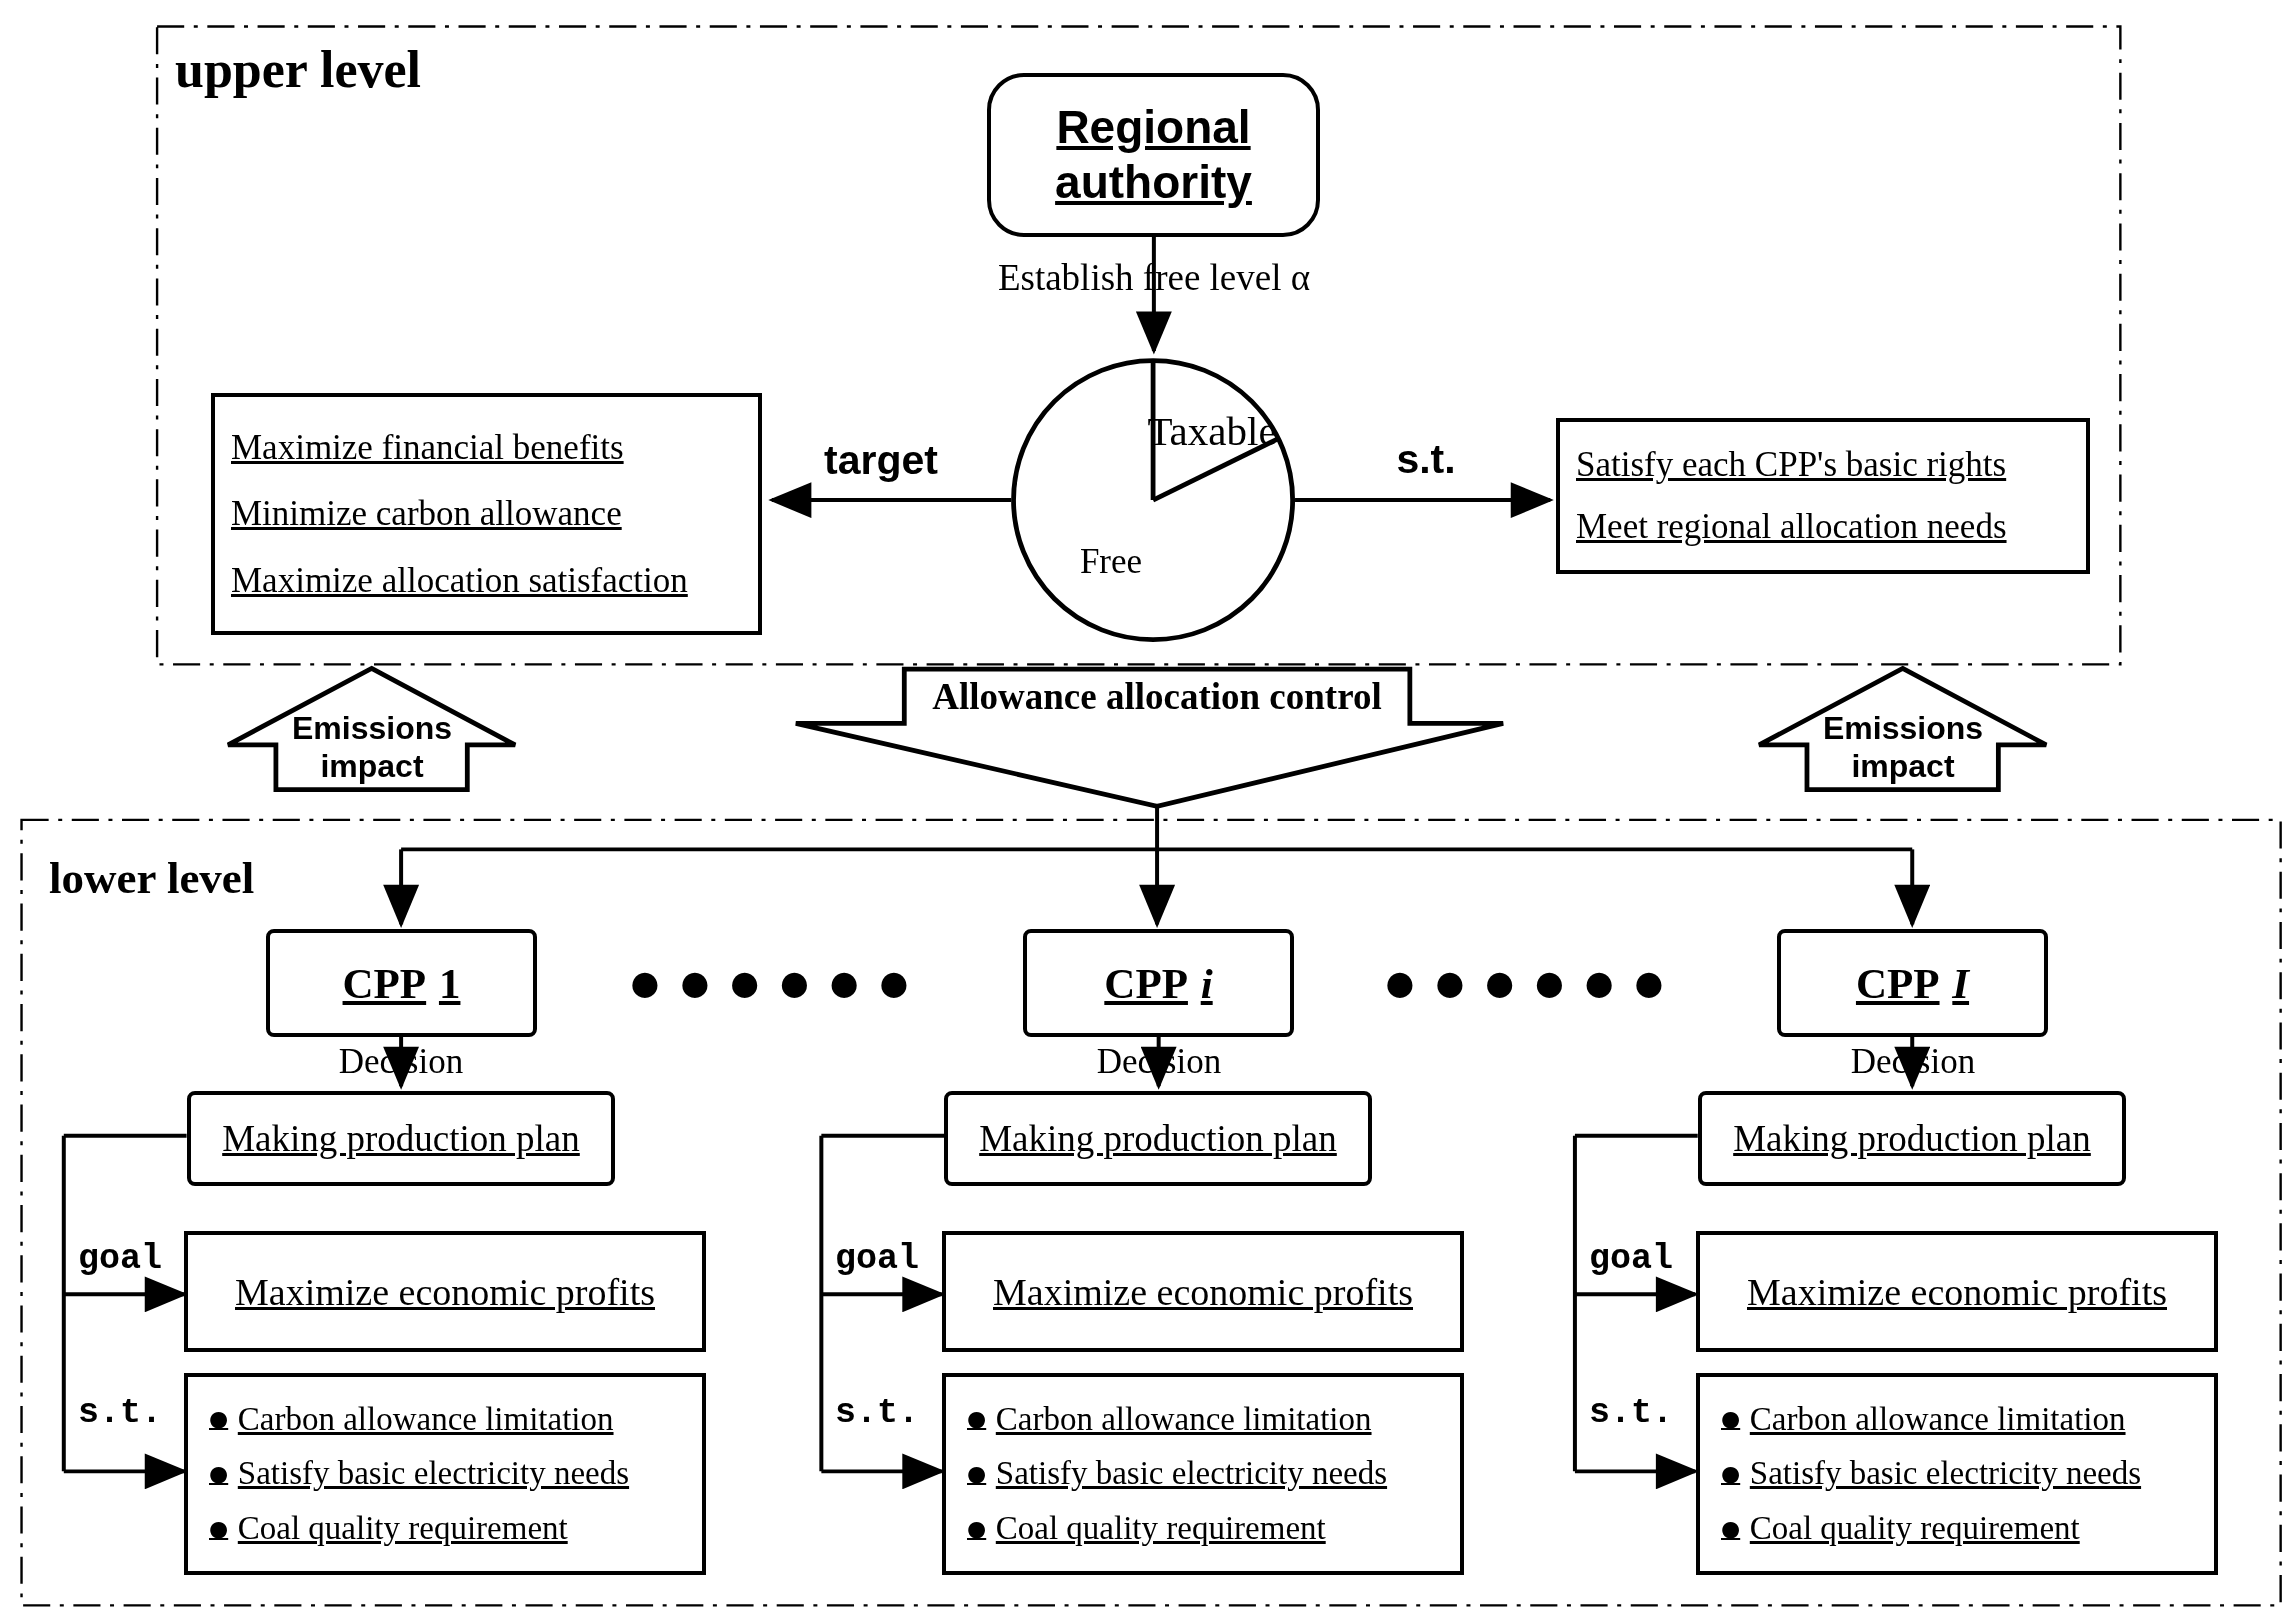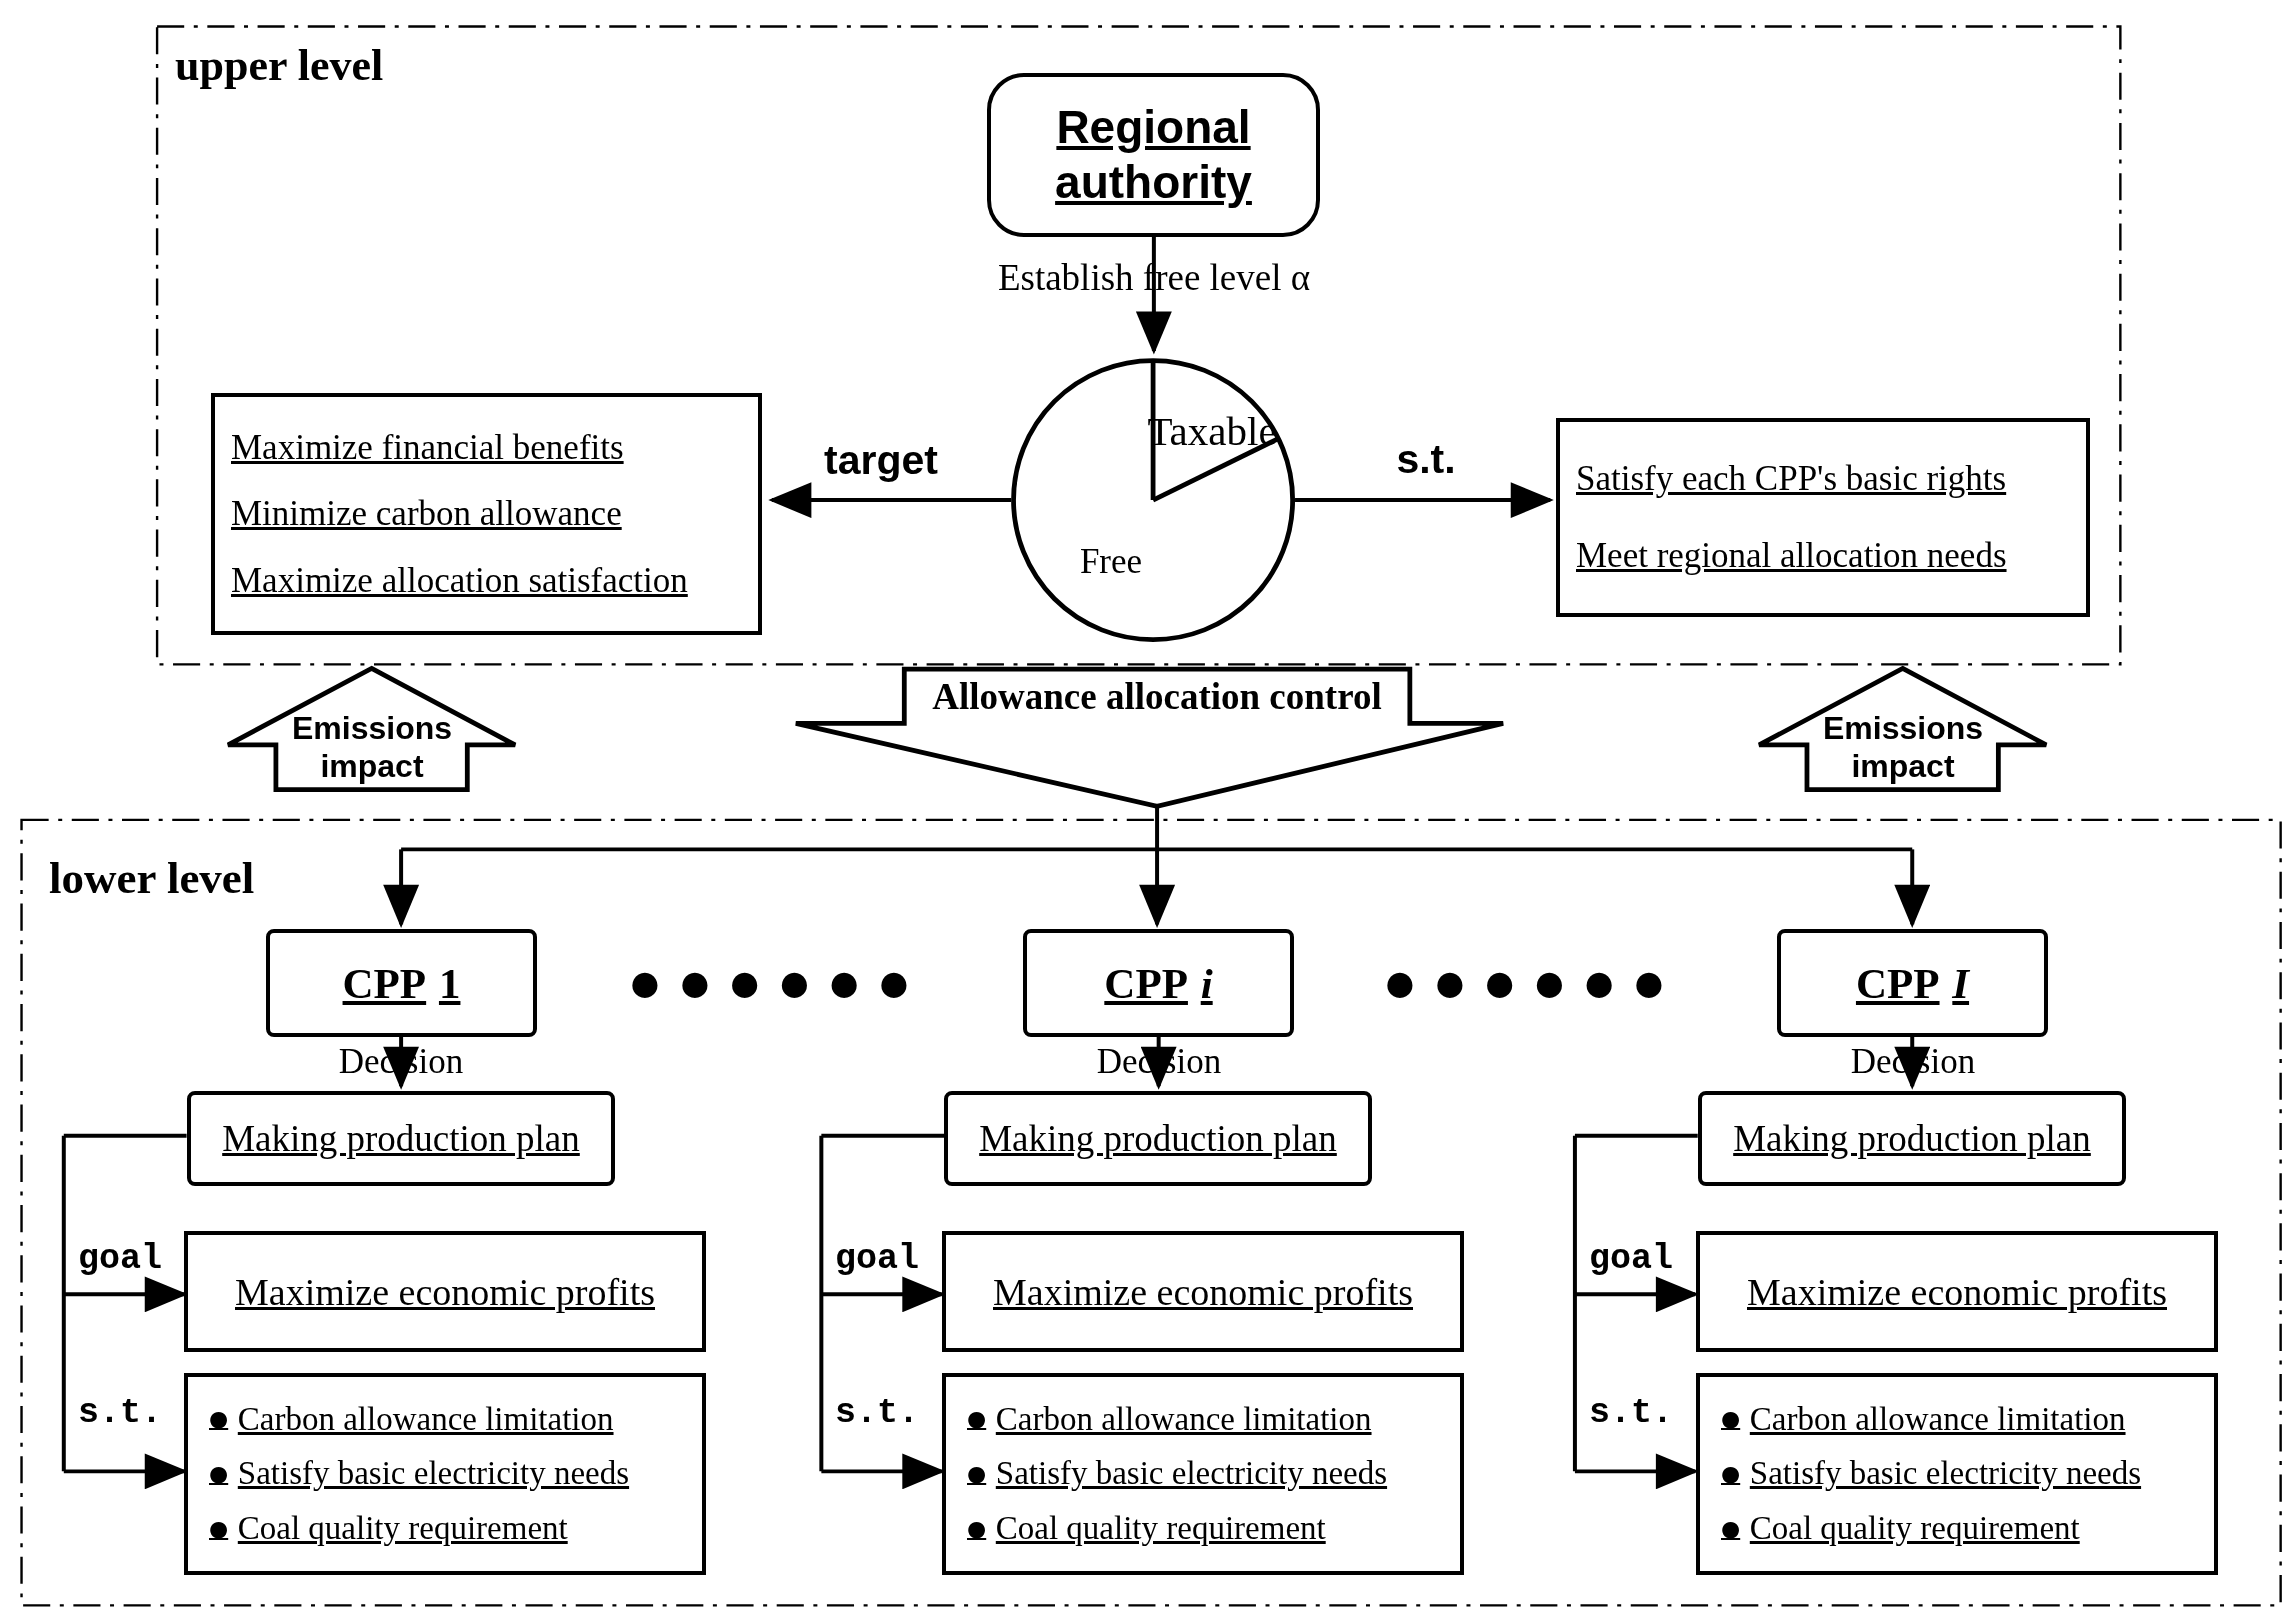--- a/index.html
+++ b/index.html
@@ -71,40 +71,40 @@
     <path d="M1030,1424 V1845" stroke="#000" stroke-width="5"></path>
     <path d="M1030,1623 H1181" stroke="#000" stroke-width="5" marker-end="url(#ah)"></path>
     <path d="M1030,1845 H1181" stroke="#000" stroke-width="5" marker-end="url(#ah)"></path>
 
     <path d="M1975,1424 H2129" stroke="#000" stroke-width="5"></path>
     <path d="M1975,1424 V1845" stroke="#000" stroke-width="5"></path>
     <path d="M1975,1623 H2126" stroke="#000" stroke-width="5" marker-end="url(#ah)"></path>
     <path d="M1975,1845 H2126" stroke="#000" stroke-width="5" marker-end="url(#ah)"></path>
   </svg>
 
-  <div class="abs serif" style="left:175px;top:40px;font-size:44px;font-weight:bold;">upper level</div>
+  <div class="abs serif" style="left:175px;top:40px;font-size:52px;font-weight:bold;">upper level</div>
 
   <div class="box rounded sansb pre" style="left:987px;top:73px;width:333px;height:164px;border-radius:37px;font-size:46px;line-height:1.2;">Regional
 authority</div>
 
   <div class="lbl serif" style="left:1154px;top:277px;font-size:37px;">Establish free level α</div>
 
   <div class="lbl serif" style="left:1212px;top:431px;font-size:41px;">Taxable</div>
   <div class="lbl serif" style="left:1111px;top:562px;font-size:35px;">Free</div>
 
   <div class="lbl sansb" style="left:881px;top:460px;font-size:41px;">target</div>
   <div class="lbl sansb" style="left:1426px;top:459px;font-size:41px;">s.t.</div>
 
   <div class="box col-list serif" style="left:211px;top:393px;width:551px;height:242px;padding:4px 16px;font-size:35px;">
     <div>Maximize financial benefits</div>
     <div>Minimize carbon allowance</div>
     <div>Maximize allocation satisfaction</div>
   </div>
 
-  <div class="box col-list serif" style="left:1556px;top:418px;width:534px;height:199px;padding:0 16px;font-size:35px;">
+  <div class="box col-list serif" style="left:1556px;top:418px;width:534px;height:156px;padding:0 16px;font-size:35px;">
     <div>Satisfy each CPP's basic rights</div>
     <div>Meet regional allocation needs</div>
   </div>
 
   <div class="lbl serif" style="left:1157px;top:696px;font-size:37px;font-weight:bold;">Allowance allocation control</div>
 
   <div class="lbl sansb" style="left:372px;top:748px;font-size:32px;line-height:1.18;">
     <div>Emissions</div>
     <div>impact</div>
   </div>

